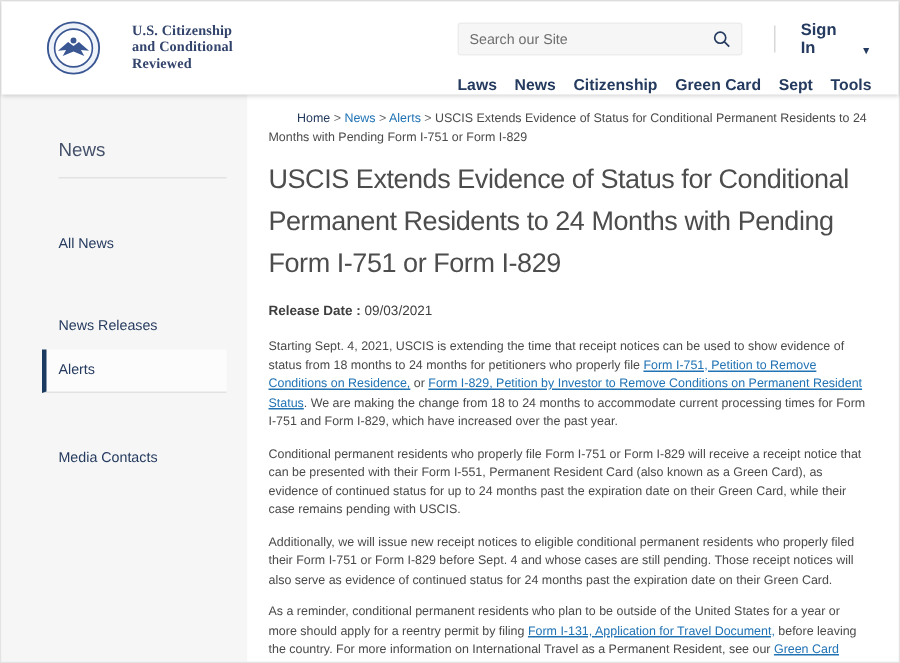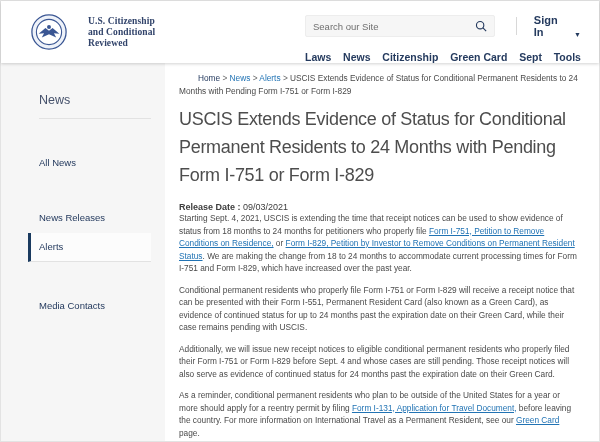--- a/index.html
+++ b/index.html
@@ -40,21 +40,21 @@
     padding-bottom:9px; border-bottom:1px solid #e2e2e2; margin:4px 0 4px; }
 
   .main { flex:1; background:#fff; padding:9px 18px 0 14px; position:relative; min-width:0; }
   .breadcrumb { font-size:8.3px; line-height:12.5px; color:#4a4a4a; margin-bottom:8px; max-width:410px; }
   .bc-link-dark { color:#243a5e; text-decoration:none; cursor:pointer;padding-left:19px; }
   .bc-link { color:#2173b4; text-decoration:none; cursor:pointer; }
   .bc-sep { color:#666; }
   .bc-current { color:#4a4a4a; }
   .page-title { font-size:18px; line-height:28px; font-weight:400; color:#4d4d4d;
     letter-spacing:-0.3px; max-width:404px; margin:6px 0 13px; }
-  .release { font-size:9px; color:#3d3d3d; }
+  .release { font-size:9px; color:#3d3d3d; margin-bottom:12px; }
   .release b { font-weight:700; }
   .para { font-size:8.3px; line-height:12.5px; color:#4a4a4a; margin-bottom:9px; max-width:412px; }
   .link { color:#2173b4; text-decoration:underline; cursor:pointer; }
   .last-reviewed { position:absolute; right:18px; bottom:11px; font-size:8px; color:#555; }
 </style>
 </head>
 <body>
 
 <div class="page">
 

